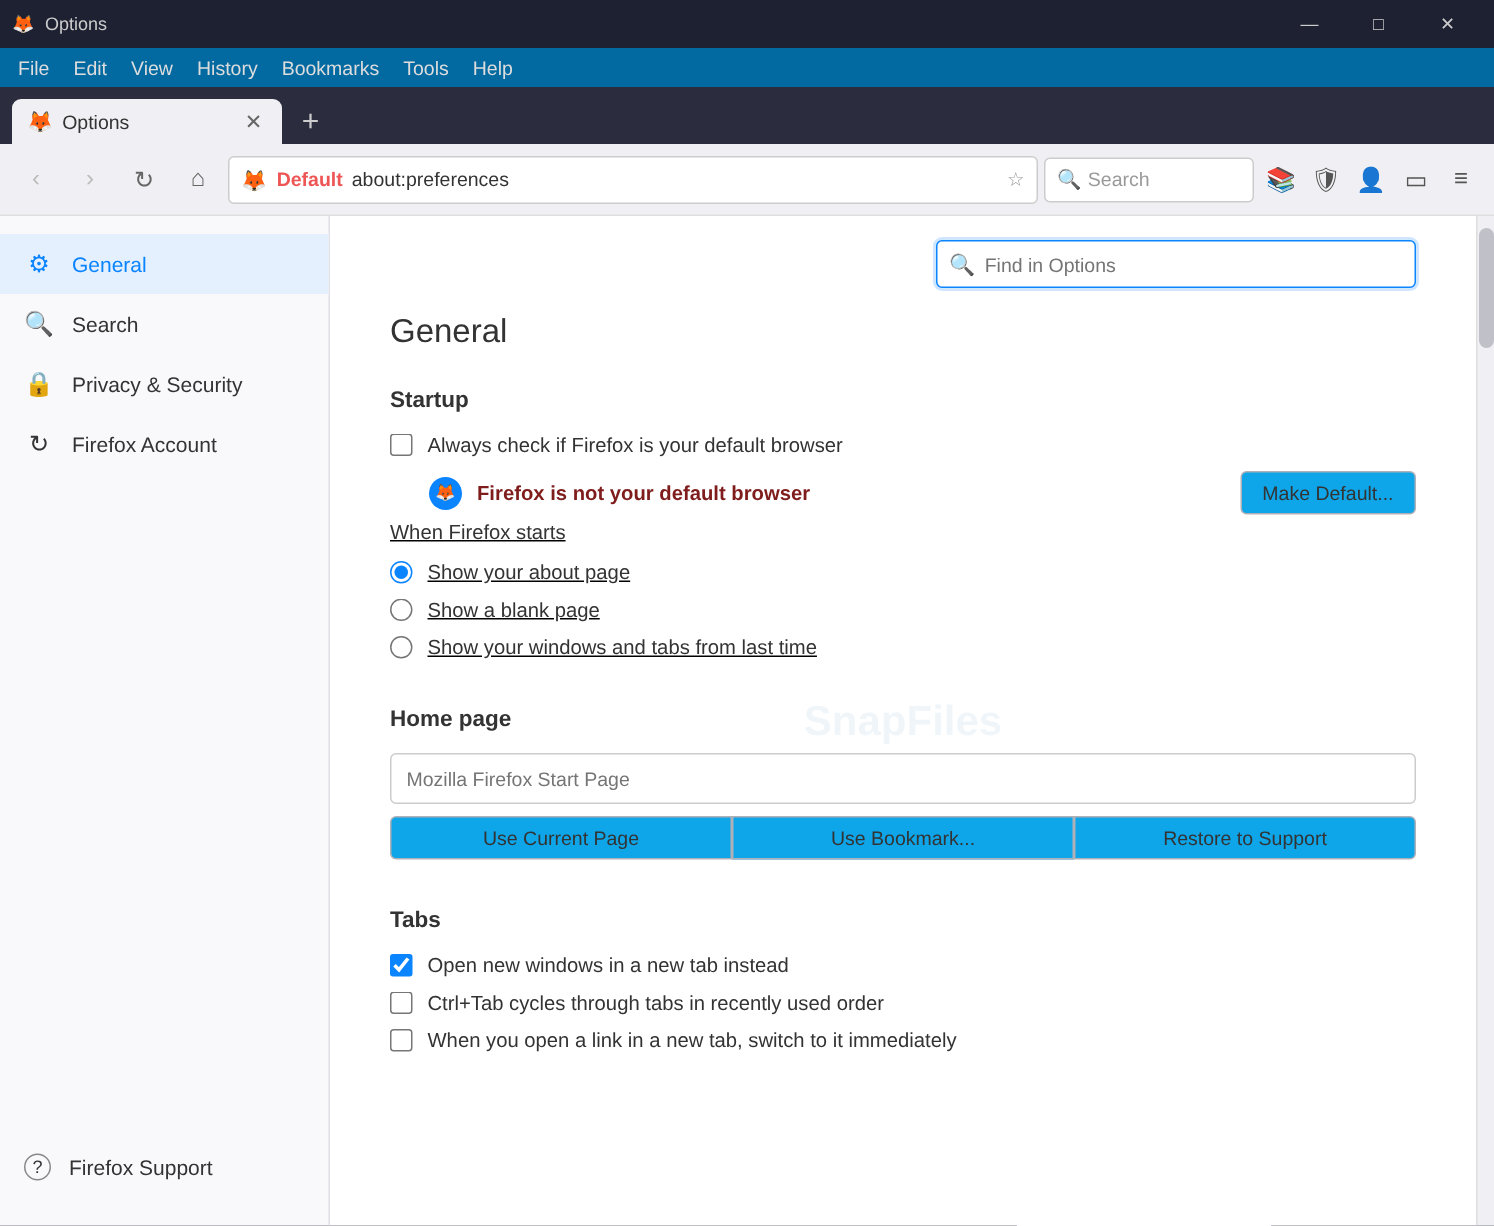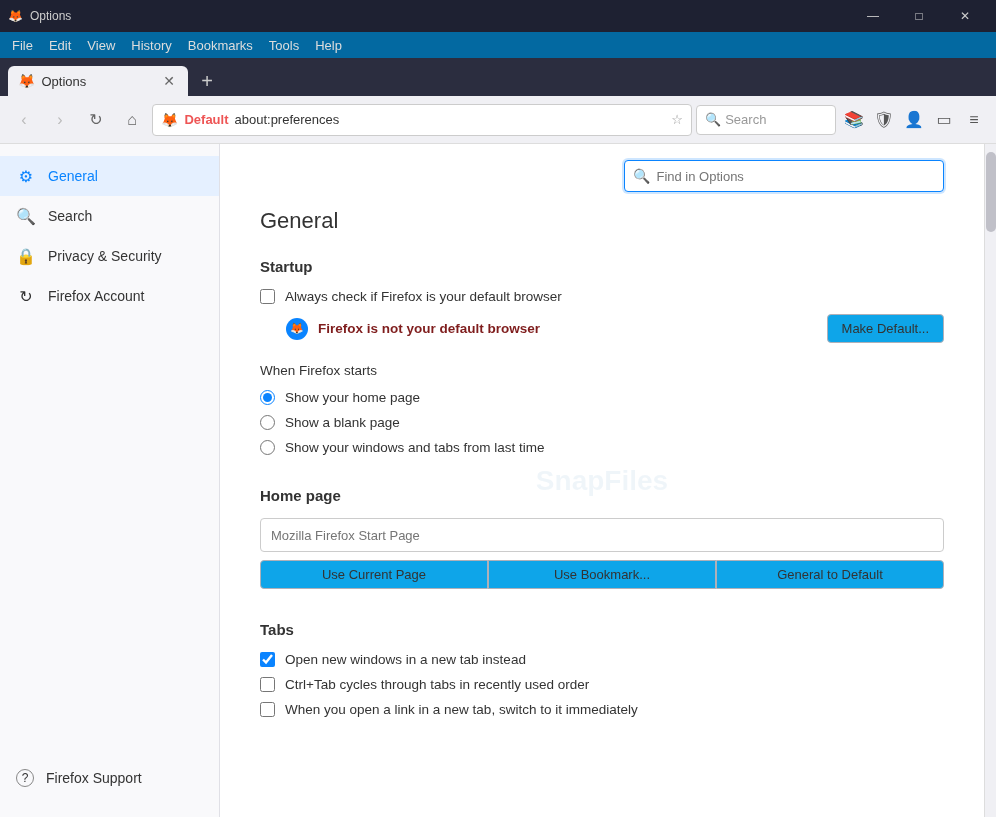--- a/index.html
+++ b/index.html
@@ -422,46 +422,46 @@
         <input type="checkbox" id="check-default" style="">
         <label class="checkbox-label" for="check-default">Always check if Firefox is your default browser</label>
       </div>
 
       <div class="info-row">
         <div class="info-icon" style="background:#0a84ff;color:white;font-size:11px;">🦊</div>
         <span class="info-text">Firefox is not your default browser</span>
         <button class="btn">Make Default...</button>
       </div>
 
-      <div style="margin-top:20px;">
+      <div style="margin-top:4px;text-decoration:underline;">
         <div style="font-size:13.5px;color:#333;margin-bottom:10px;">When Firefox starts</div>
         <div class="radio-section">
           <div class="radio-row">
             <input type="radio" name="startup" id="show-home" checked="" style="">
-            <label class="radio-label" for="show-home">Show your home page</label>
+            <label class="radio-label" for="show-home">Show your about page</label>
           </div>
           <div class="radio-row">
             <input type="radio" name="startup" id="show-blank" style="">
             <label class="radio-label" for="show-blank">Show a blank page</label>
           </div>
           <div class="radio-row">
             <input type="radio" name="startup" id="show-last" style="">
             <label class="radio-label" for="show-last">Show your windows and tabs from last time</label>
           </div>
         </div>
       </div>
     </div>
 
     <div class="section">
       <div class="section-title">Home page</div>
       <input class="home-page-input" type="text" placeholder="Mozilla Firefox Start Page" style="">
       <div class="home-page-buttons">
         <button class="btn">Use Current Page</button>
         <button class="btn">Use Bookmark...</button>
-        <button class="btn">General to Default</button>
+        <button class="btn">Restore to Support</button>
       </div>
     </div>
 
     <div class="section">
       <div class="section-title">Tabs</div>
       <div class="checkbox-row">
         <input type="checkbox" id="new-window" checked="" style="">
         <label class="checkbox-label" for="new-window">Open new windows in a new tab instead</label>
       </div>
       <div class="checkbox-row">

